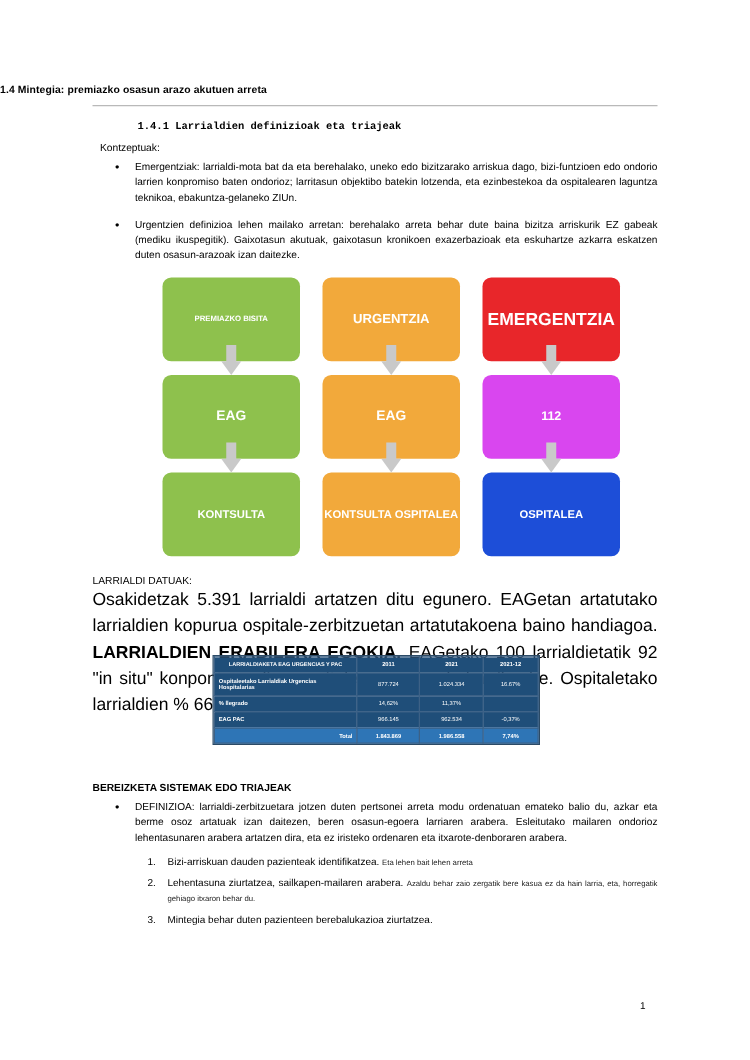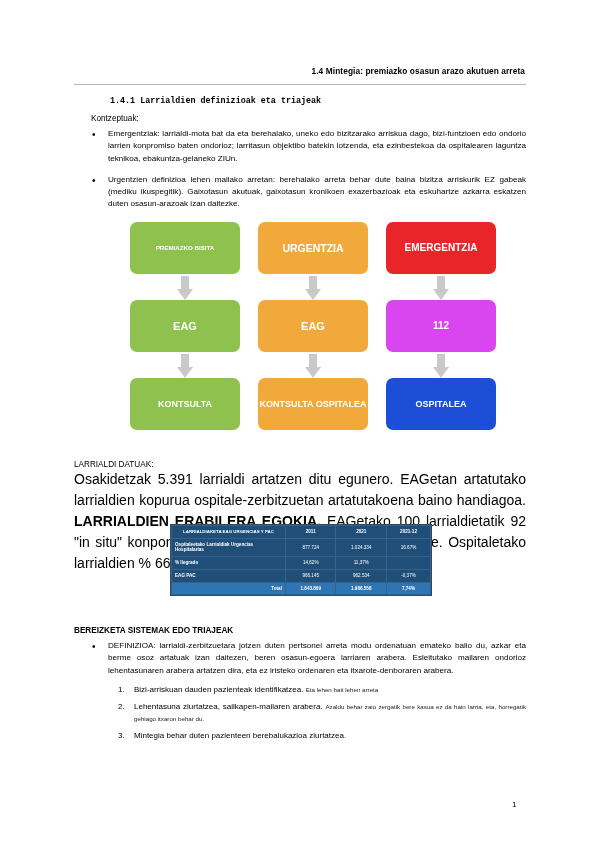--- a/index.html
+++ b/index.html
@@ -18,21 +18,21 @@
     background: #ffffff;
     overflow: hidden;
     box-sizing: border-box;
     padding: 0;
   }
   .header-title {
     position: absolute;
     top: 66px;
     left: 0;
     width: 525px;
-    text-align: right;
+    text-align: left;
     font-size: 8.3px;
     font-weight: bold;
     letter-spacing: 0.1px;
   }
   .header-rule {
     position: absolute;
     top: 84px;
     left: 74px;
     width: 452px;
     height: 1px;
@@ -42,21 +42,21 @@
     position: absolute;
     top: 96px;
     left: 110px;
     font-size: 8.4px;
     font-weight: bold;
     font-family: Liberation Mono, monospace;
   }
   .kont {
     position: absolute;
     top: 114px;
-    left: 91px;
+    left: 80px;
     font-size: 8.2px;
   }
   .bullets {
     position: absolute;
     top: 128px;
     left: 74px;
     width: 452px;
   }
   .bullet {
     position: relative;
@@ -93,21 +93,21 @@
     font-weight: bold;
     line-height: 1.15;
     box-sizing: border-box;
   }
   .col1-x { left: 56px; }
   .col2-x { left: 184px; }
   .col3-x { left: 312px; }
   .row1-y { top: 0px; }
   .row2-y { top: 78px; }
   .row3-y { top: 156px; }
-  .bw { width: 110px; height: 52px; }
+  .bw { width: 110px; height: 67px; }
 
   .arrow {
     position: absolute;
     width: 16px;
     height: 24px;
   }
   .arrow .shaft {
     position: absolute;
     left: 4px;
     top: 0;
@@ -254,21 +254,21 @@
   <div class="diagram">
 
     <div class="box bw col1-x row1-y" id="b00" style="background: rgb(142, 193, 77); color: rgb(255, 255, 255); font-size: 6.2px;">PREMIAZKO BISITA</div>
     <div class="box bw col1-x row2-y" id="b01" style="background: rgb(142, 193, 77); color: rgb(255, 255, 255); font-size: 11px;">EAG</div>
     <div class="box bw col1-x row3-y" id="b02" style="background: rgb(142, 193, 77); color: rgb(255, 255, 255); font-size: 9px;">KONTSULTA</div>
 
     <div class="box bw col2-x row1-y" id="b10" style="background: rgb(242, 169, 59); color: rgb(255, 255, 255); font-size: 10.5px;">URGENTZIA</div>
     <div class="box bw col2-x row2-y" id="b11" style="background: rgb(242, 169, 59); color: rgb(255, 255, 255); font-size: 11px;">EAG</div>
     <div class="box bw col2-x row3-y" id="b12" style="background: rgb(242, 169, 59); color: rgb(255, 255, 255); font-size: 9px;">KONTSULTA OSPITALEA</div>
 
-    <div class="box bw col3-x row1-y" id="b20" style="background: rgb(232, 38, 42); color: rgb(255, 255, 255); font-size: 10px;">EMERGENTZIA</div>
+    <div class="box bw col3-x row1-y" id="b20" style="background: rgb(232, 38, 42); color: rgb(255, 255, 255); font-size: 14px;">EMERGENTZIA</div>
     <div class="box bw col3-x row2-y" id="b21" style="background: #d946ef; color: rgb(255, 255, 255); font-size: 10px; text-align: right;">112</div>
     <div class="box bw col3-x row3-y" id="b22" style="background: #1d4ed8; color: rgb(255, 255, 255); font-size: 9px;">OSPITALEA</div>
 
     <div class="arrow" style="left:103px; top:54px;">
         <div class="shaft" style="background: rgb(201, 201, 201);"></div>
         <div class="head" style="border-top-color: rgb(201, 201, 201);"></div>
       </div>
     <div class="arrow" style="left:231px; top:54px;">
         <div class="shaft" style="background: rgb(201, 201, 201);"></div>
         <div class="head" style="border-top-color: rgb(201, 201, 201);"></div>

